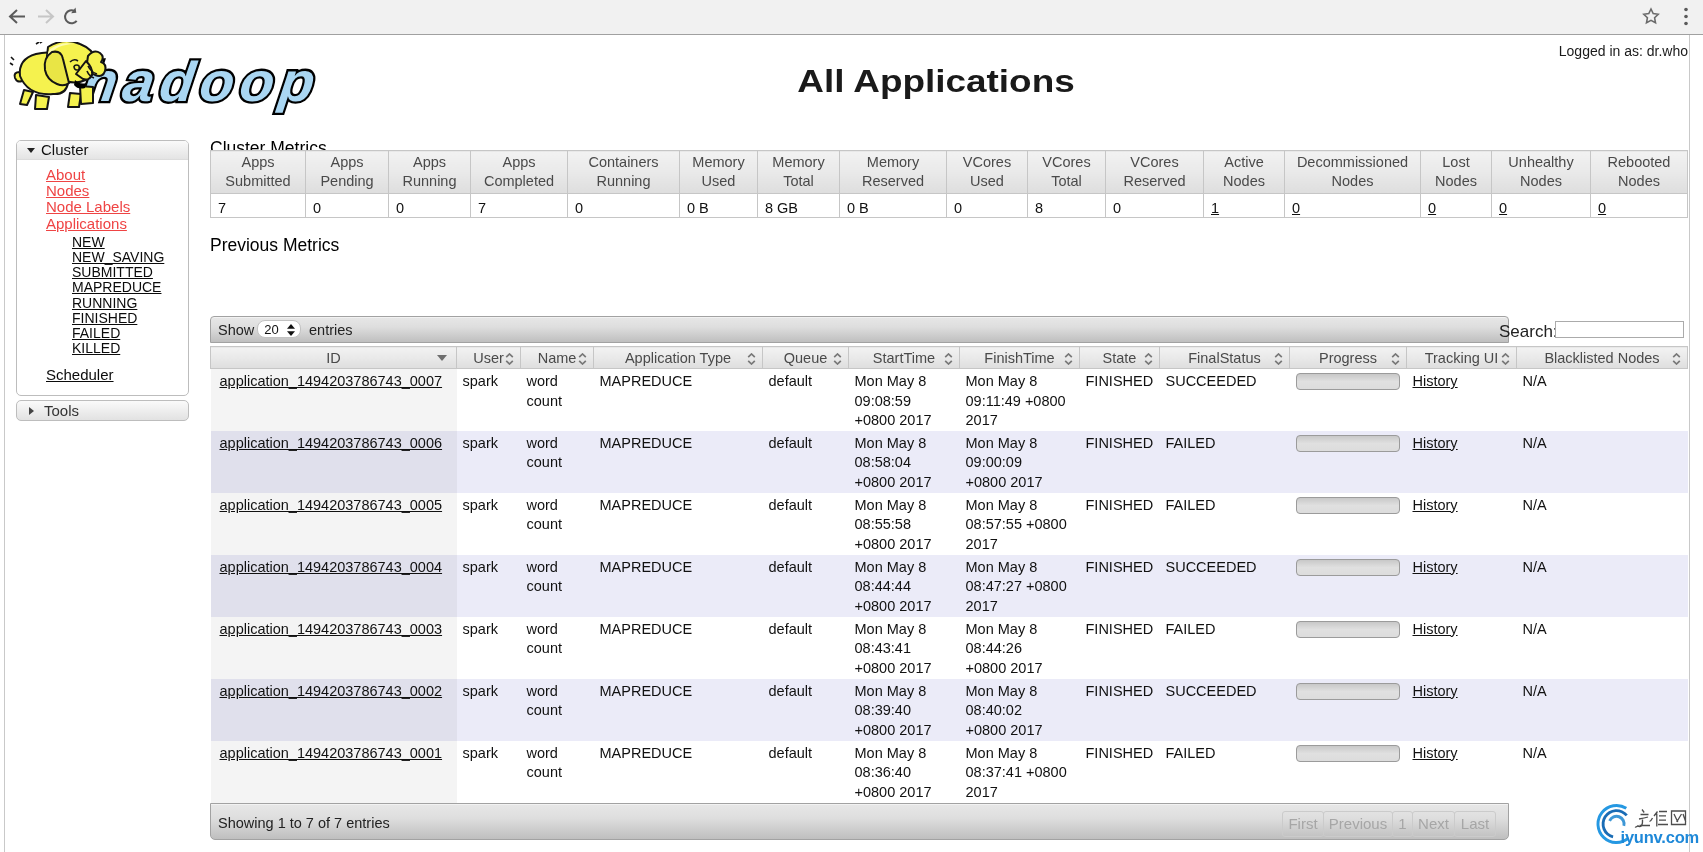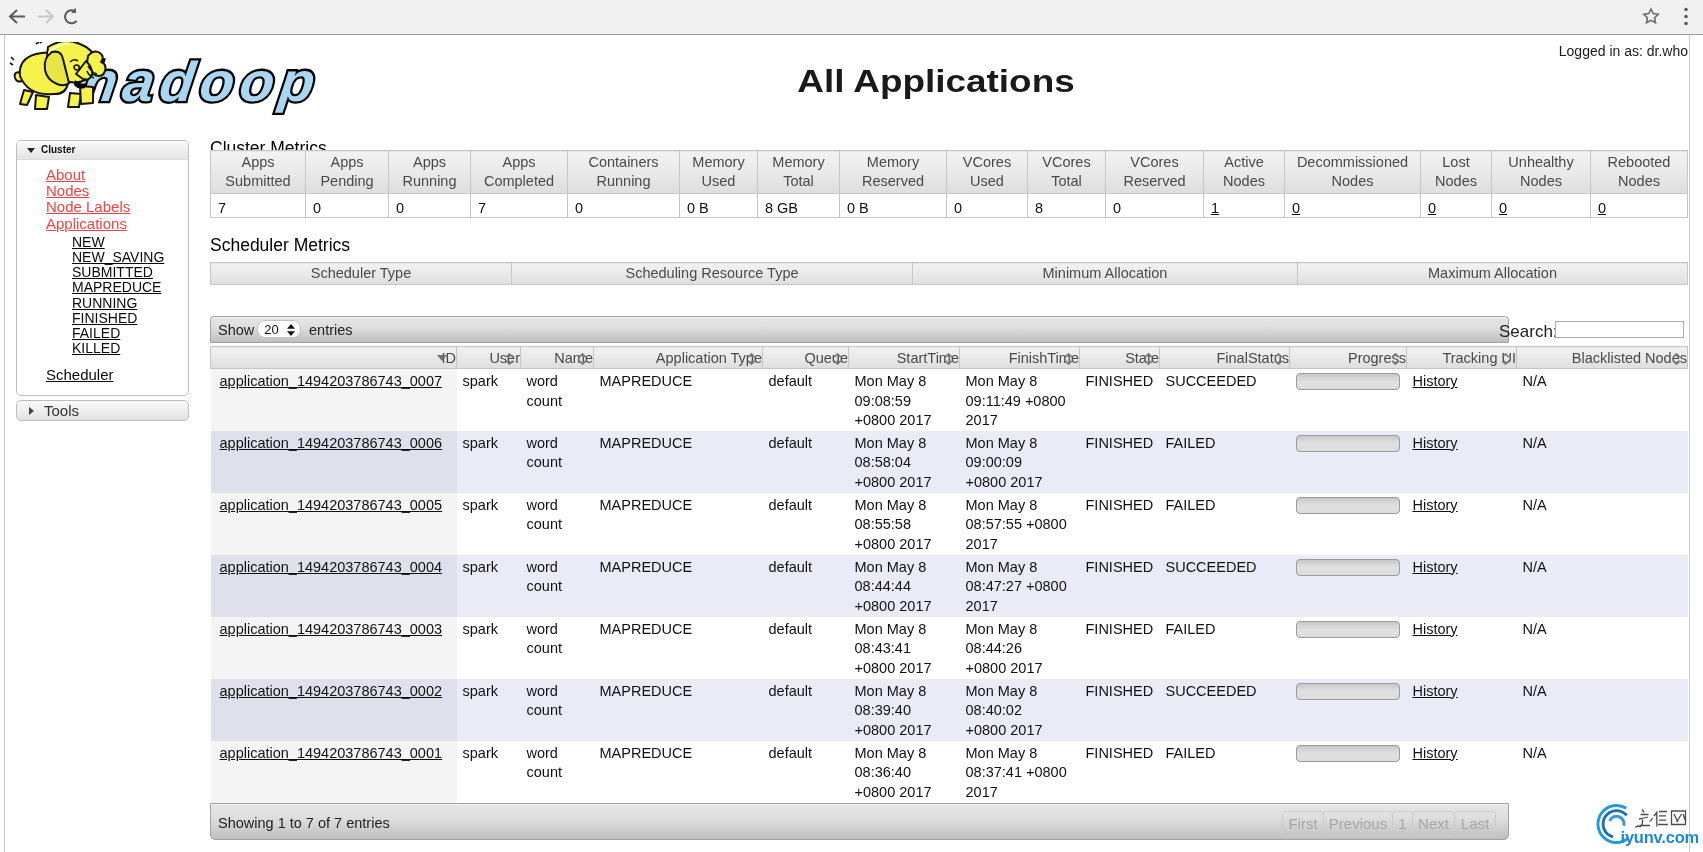--- a/index.html
+++ b/index.html
@@ -14,21 +14,21 @@
 #page { position:absolute; left:0; top:34px; width:1703px; height:818px; background:#fff; }
 .vline { position:absolute; top:0; width:1px; height:818px; background:#c9c9c9; }
 #h1 { position:absolute; left:700px; top:30px; width:472px; text-align:center;
   font-size:31px; font-weight:bold; color:#1a1a1a; transform:scaleX(1.19); transform-origin:50% 50%; }
 #loggedin { position:absolute; right:15px; top:9px; font-size:14px; color:#1a1a1a; }
 
 #sidebox { position:absolute; left:16px; top:106px; width:173px; height:256px;
   border:1px solid #bdbdbd; border-radius:5px; background:#fff; }
 #sidehead { height:19px; background:linear-gradient(#fafafa,#e4e4e4);
   border-bottom:1px solid #dcdcdc; border-radius:4px 4px 0 0;
-  font-size:10px; color:#111; padding-left:24px; line-height:18px;font-weight:bold; }
+  font-size:15px; color:#111; padding-left:24px; line-height:18px; }
 #sidehead .tri { position:absolute; left:10px; top:7px; width:0; height:0;
   border-left:4px solid transparent; border-right:4px solid transparent; border-top:5px solid #222; }
 #sidemenu { padding:7px 0 0 29px; font-size:15px; line-height:16.2px; }
 #sidemenu a { color:#ef4444; text-decoration:underline; }
 #submenu { padding:3px 0 0 55px; font-size:14px; line-height:15.2px; }
 #submenu a { color:#0b0b0b; text-decoration:underline;text-align:center; }
 #schedlink { padding:10px 0 0 29px; font-size:15px; }
 #schedlink a { color:#0b0b0b; text-decoration:underline; }
 #toolsbar { position:absolute; left:16px; top:366px; width:173px; height:21px;
   border:1px solid #bdbdbd; border-radius:5px; background:linear-gradient(#fafafa,#e2e2e2);
@@ -63,21 +63,21 @@
 #pagebar .lab { position:absolute; left:7px; top:11px; font-size:14.5px; color:#222; }
 #paging { position:absolute; right:12px; top:7px; height:26px; font-size:15px; color:#a6a6a6; }
 #paging span { display:inline-block; border:1px solid #cbcbcb; border-radius:3px;
   height:26px; line-height:24px; text-align:center; margin-left:-1px; vertical-align:top; }
 #paging span.w1{width:42px}#paging span.w2{width:70px}#paging span.w3{width:21px}#paging span.w4{width:43px}#paging span.w5{width:42px}
 
 #apps { position:absolute; left:210px; top:312px; width:1477px; }
 #apps thead tr { height:22px; }
 #apps th { background:linear-gradient(#f2f2f2,#eaeaea 45%,#dedede);
   border:1px solid #c6c6c6; font-weight:normal; font-size:14.5px; color:#4a4a4a;
-  text-align:right; height:22px; padding:0; position:relative; }
+  text-align:center; height:22px; padding:0; position:relative; }
 #apps td { font-size:14.5px; color:#111; vertical-align:top;
   padding:3px 4px 0 6px; line-height:19.6px; }
 #apps td.s1 { padding-left:9px; }
 #apps a { color:#111; text-decoration:underline; }
 #apps tr.odd td { background:#fff; }
 #apps tr.odd td.s1 { background:#f4f4f4; }
 #apps tr.even td { background:#ebebf8; }
 #apps tr.even td.s1 { background:#e0e0ec; }
 #apps tbody tr { height:62px;margin-top:32px; }
 .pbar { width:104px; height:17px; border:1px solid #9b9b9b; border-radius:4px;
@@ -202,35 +202,29 @@
           <td>8</td>
           <td>0</td>
           <td><a>1</a></td>
           <td><a>0</a></td>
           <td><a>0</a></td>
           <td><a>0</a></td>
           <td><a>0</a></td>
         </tr>
   </tbody>
     </table>
-  <div class="h2" style="top:201px">Scheduler Metrics</div>
+  <div class="h2" style="top:201px">Previous Metrics</div>
   <table class="mtable" style="top:228px">
     <colgroup>
         <col style="width:301px">
         <col style="width:401px">
         <col style="width:385px">
         <col style="width:390px">
       </colgroup>
     <tbody>
-        <tr>
-          <th style="line-height:17px">Scheduler Type</th>
-          <th style="line-height:17px">Scheduling Resource Type</th>
-          <th style="line-height:17px">Minimum Allocation</th>
-          <th style="line-height:17px">Maximum Allocation</th>
-        </tr>
   </tbody>
     </table>
 
   <div class="gbar" id="showbar">
     <span class="lab">Show</span>
     <div id="selbox">20<svg width="8" height="12" style="position:absolute;right:5px;top:3px">
           <path d="M0 4.7 L4 0 L8 4.7 Z" fill="#111"></path>
           <path d="M0 7.3 L4 12 L8 7.3 Z" fill="#111"></path>
         </svg></div>
     <span id="entlab">entries</span>

